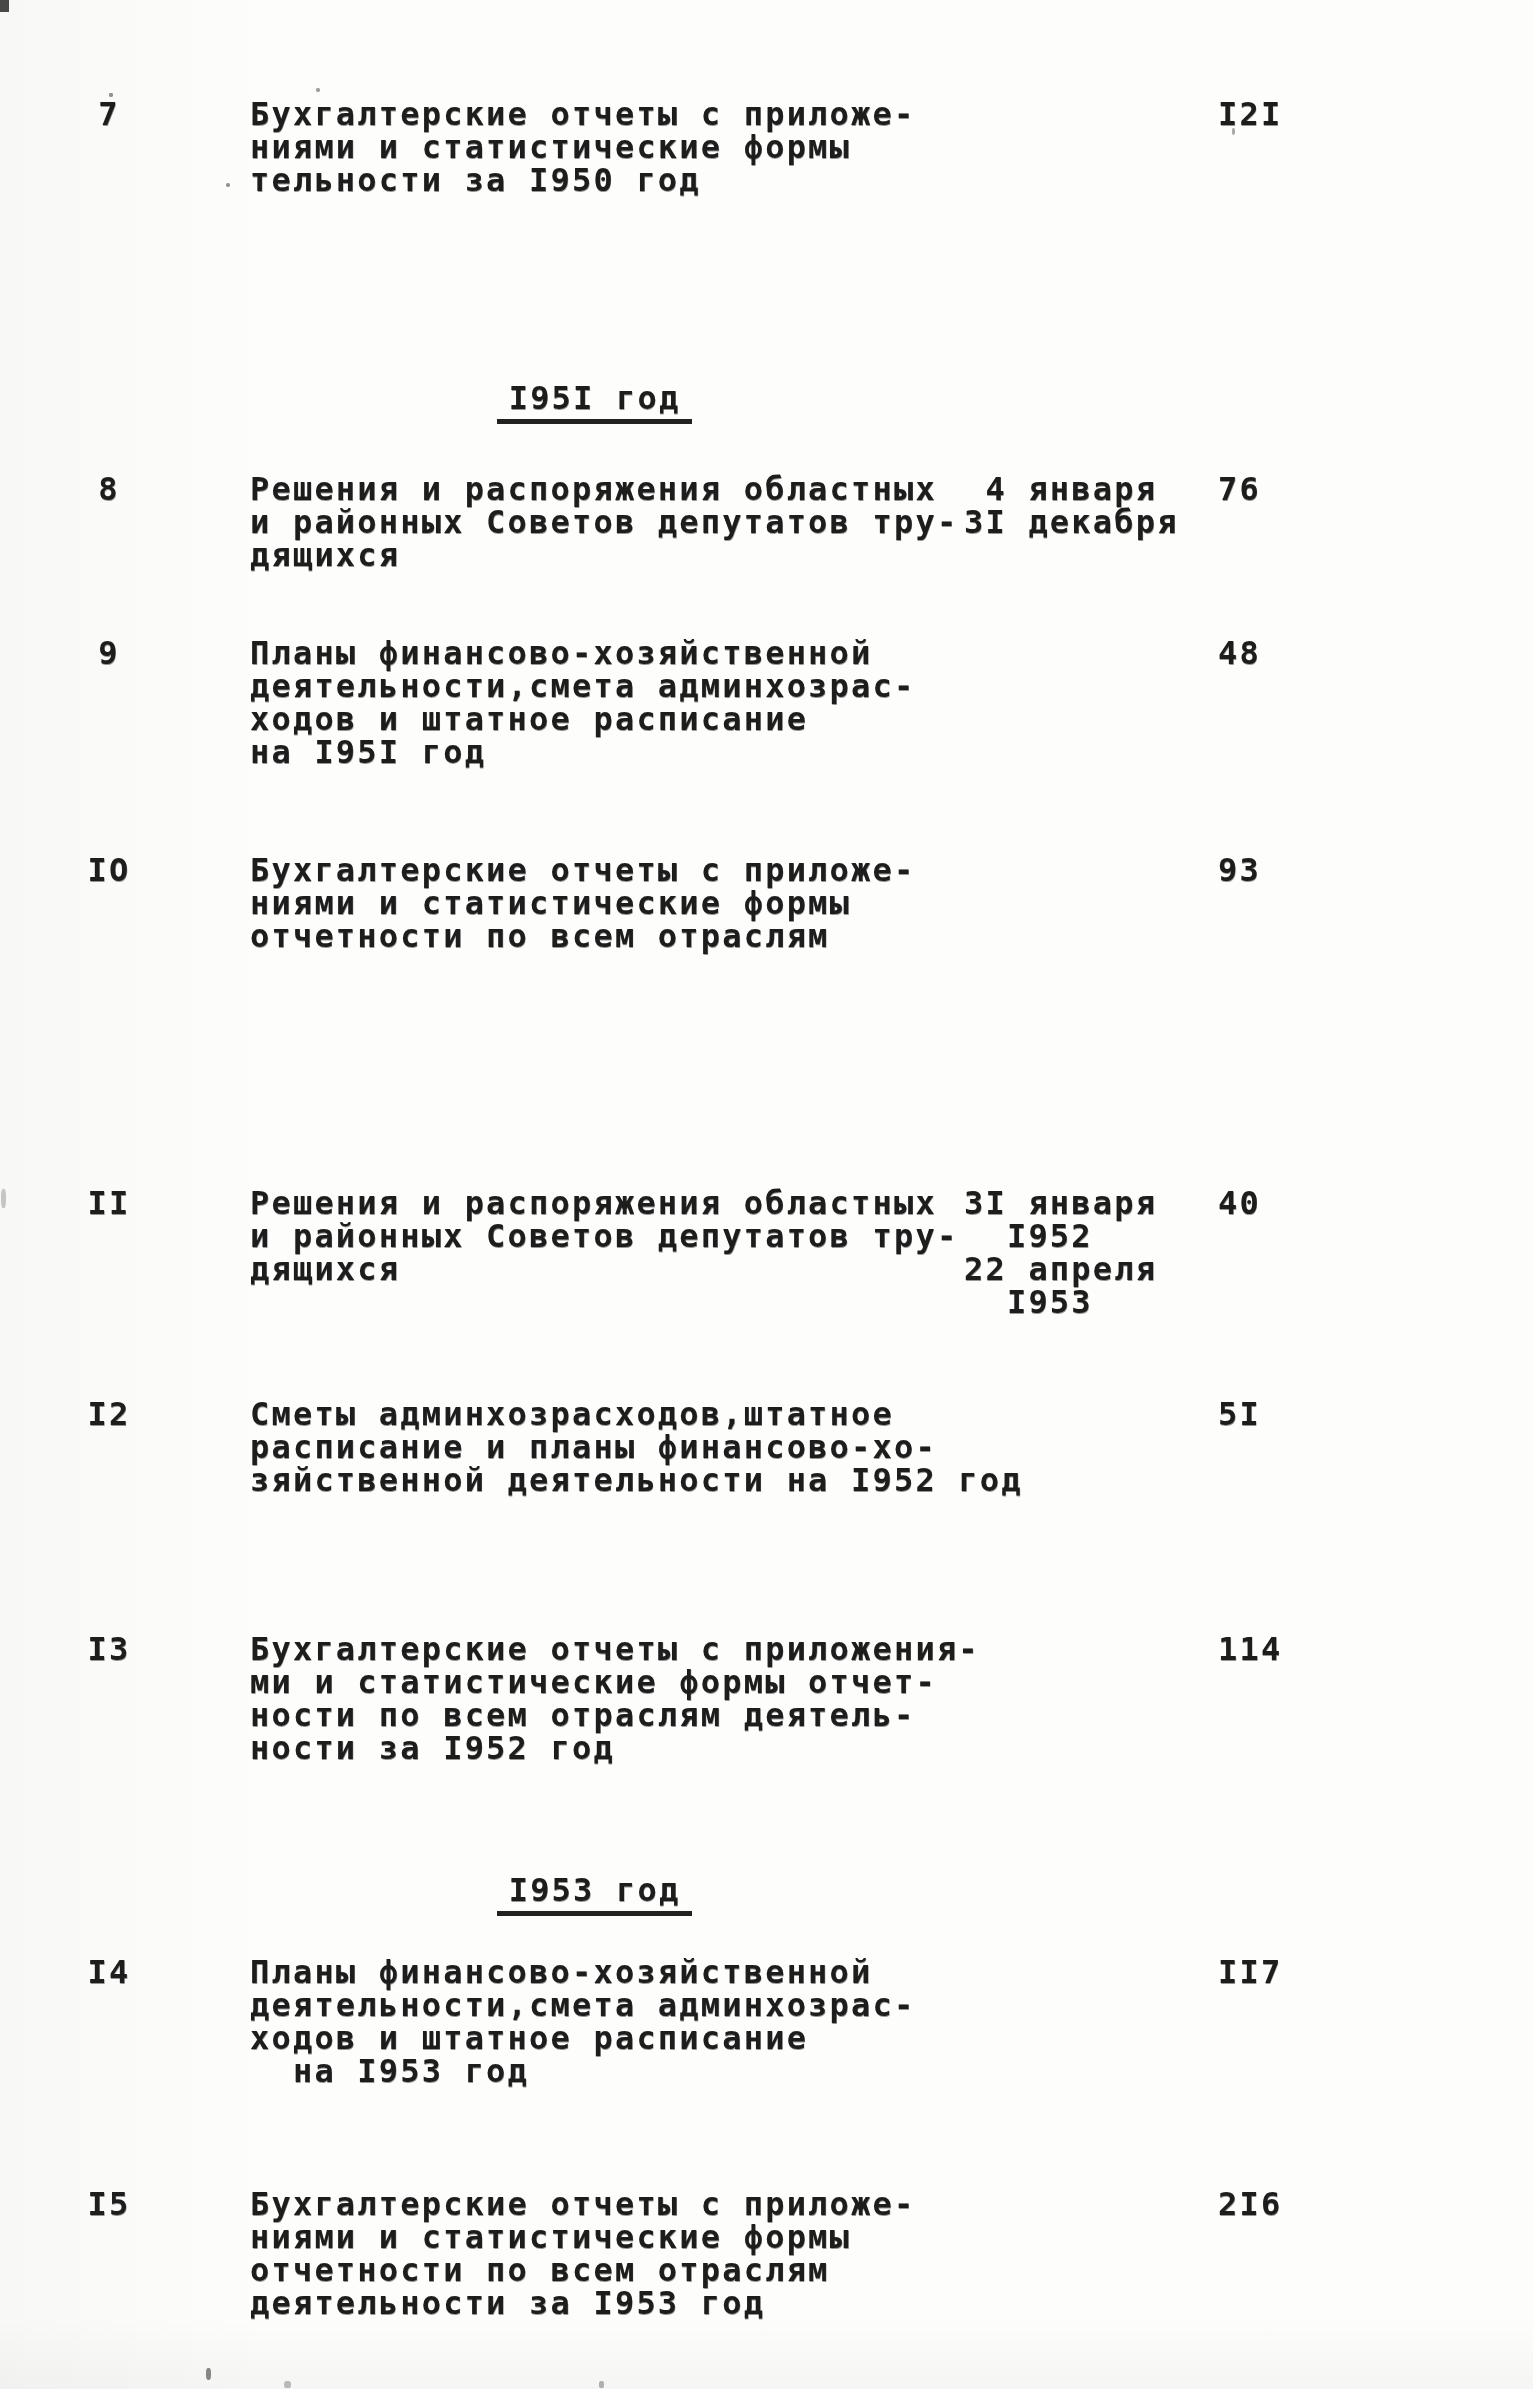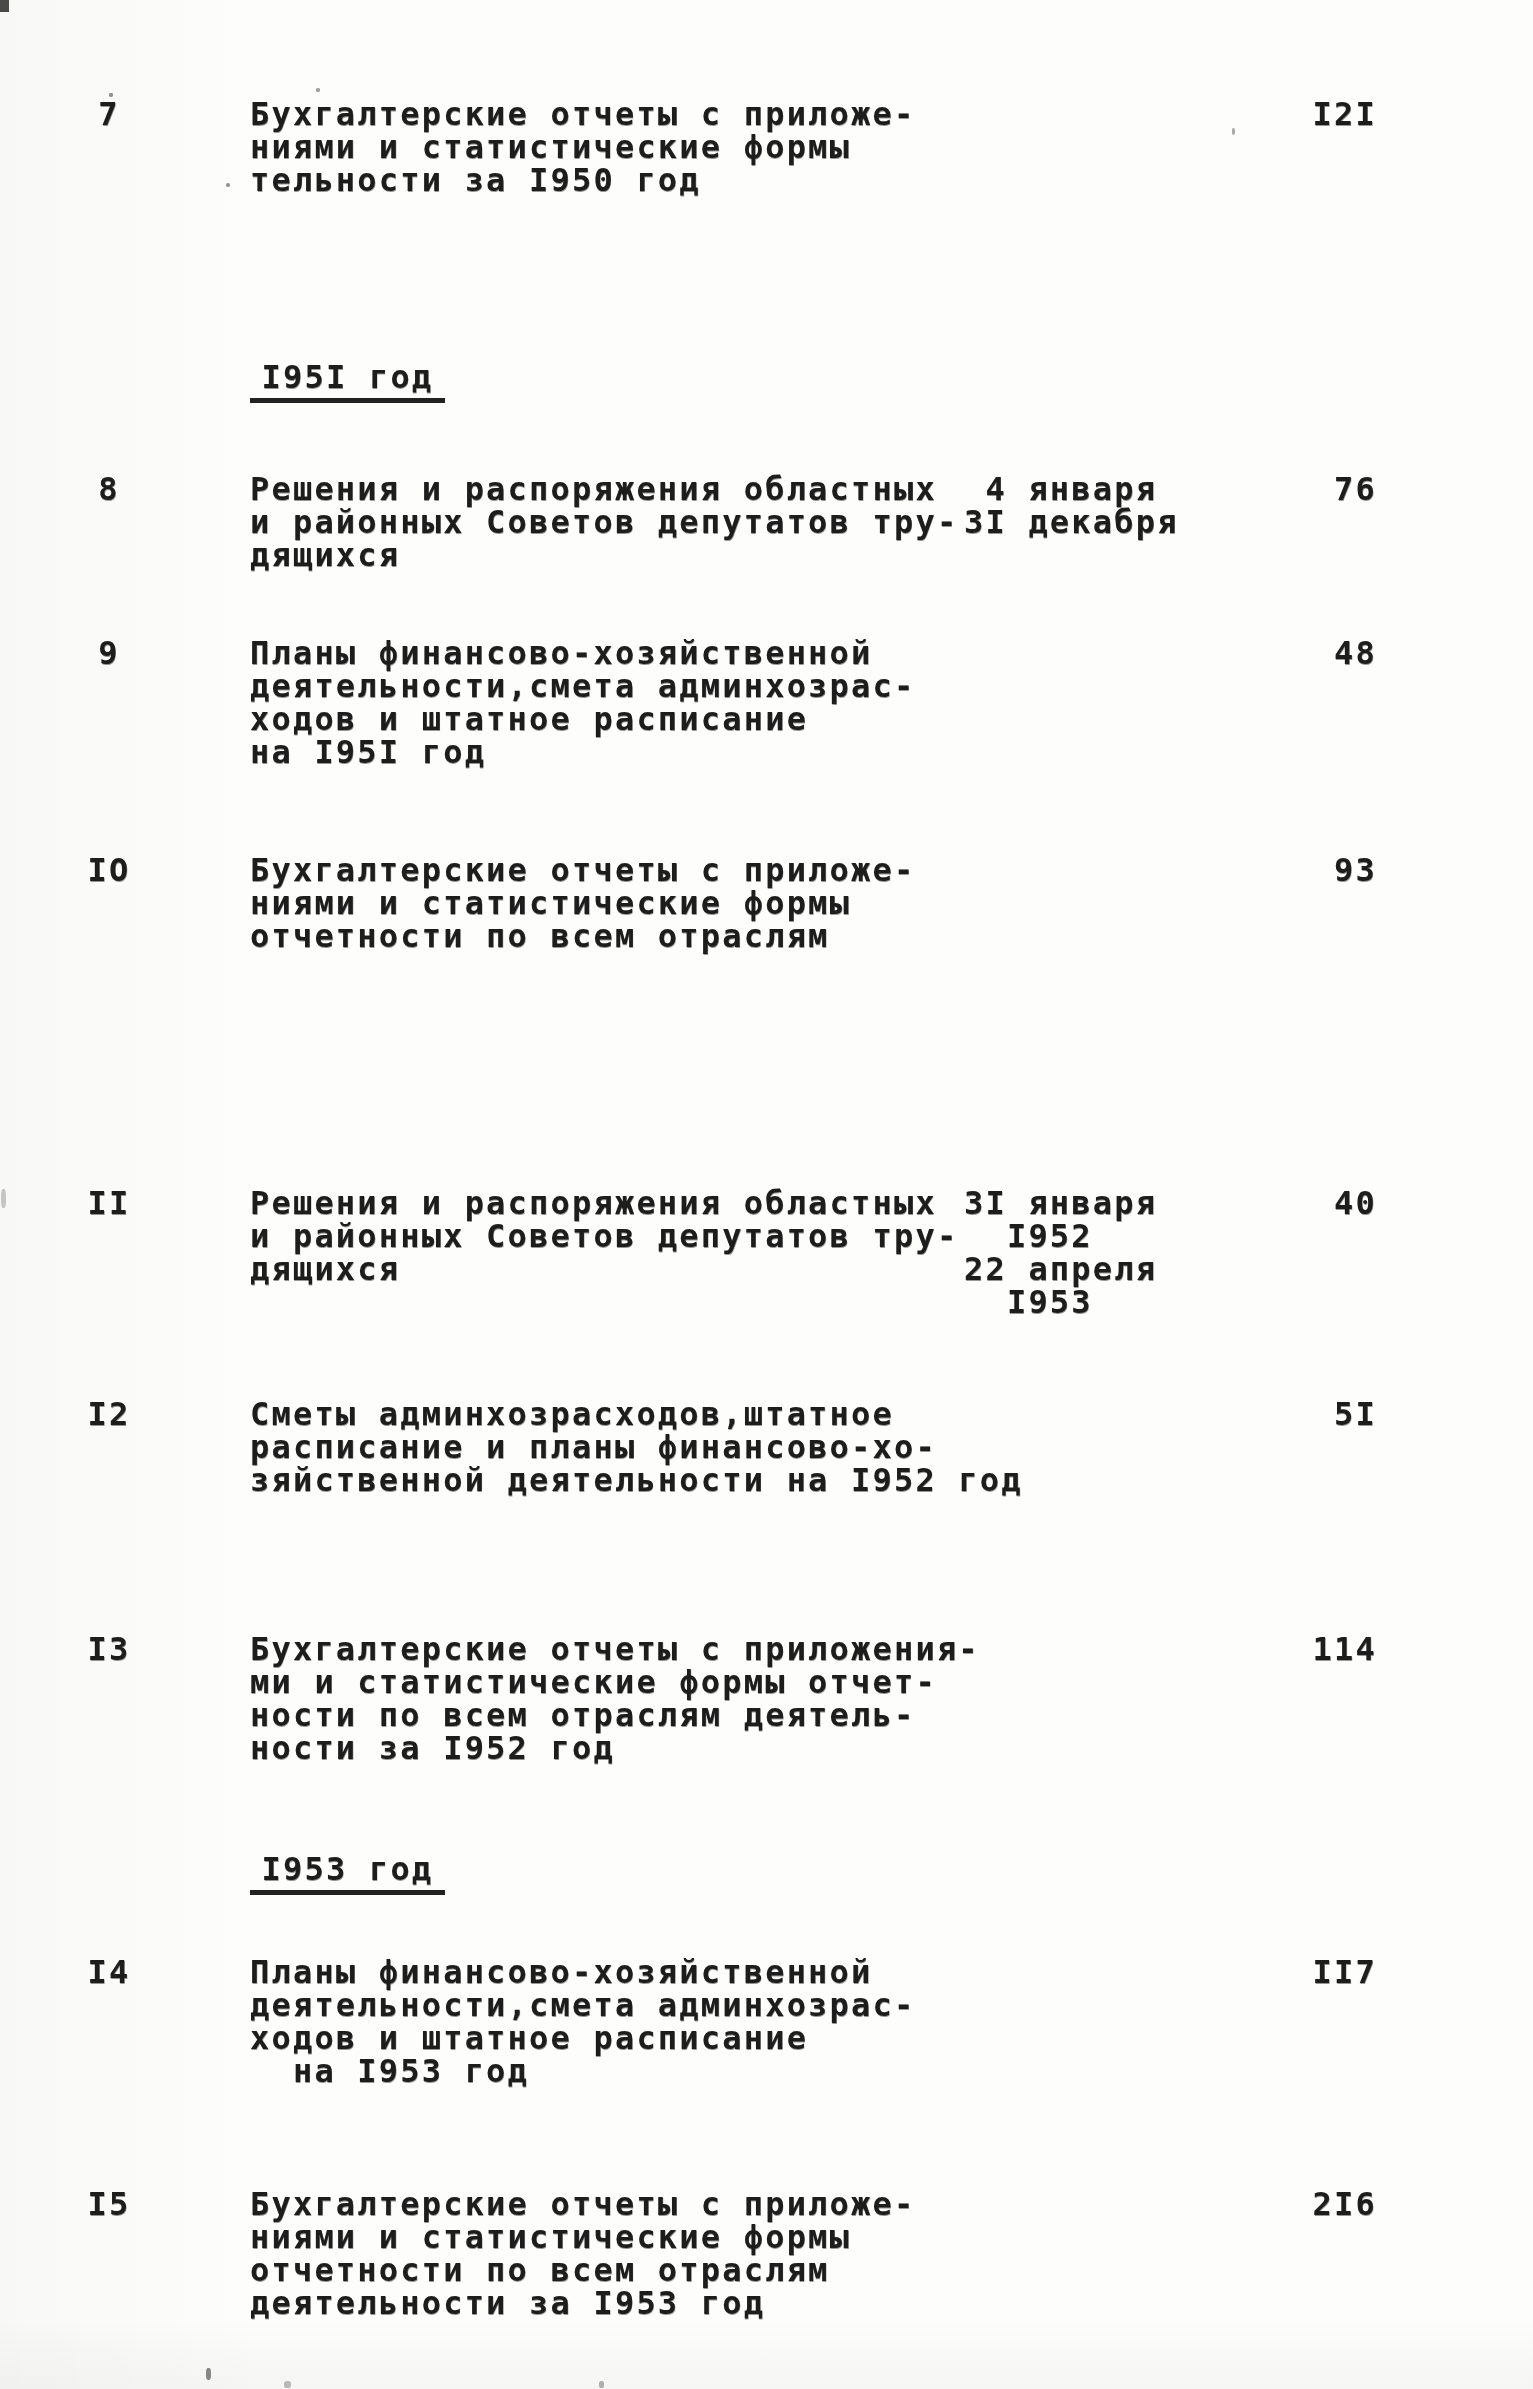--- a/index.html
+++ b/index.html
@@ -32,23 +32,23 @@
   .row{position:absolute;left:0;width:100%;}
   .num{
     position:absolute;left:62px;top:0;width:94px;
     text-align:center;white-space:pre;
   }
   .desc{position:absolute;left:250px;top:0;width:812px;}
   .dates{position:absolute;left:964px;top:0;width:261px;}
   .line{white-space:pre;}
   .count{
     position:absolute;left:1218px;top:0;width:159px;
-    text-align:right;white-space:pre;
+    text-align:left;white-space:pre;
   }
-  .heading{position:absolute;left:250px;width:442px;text-align:left;}
+  .heading{position:absolute;left:250px;width:442px;text-align:right;margin-top:21px;}
   .yeartext{
     display:inline-block;
     padding:0 11.6px 3.6px 11.6px;
     border-bottom:5.8px solid #222222;
     white-space:pre;
   }
   .artifact{position:absolute;background:#2a2a2a;border-radius:40%;}
 </style>
 </head>
 <body>

